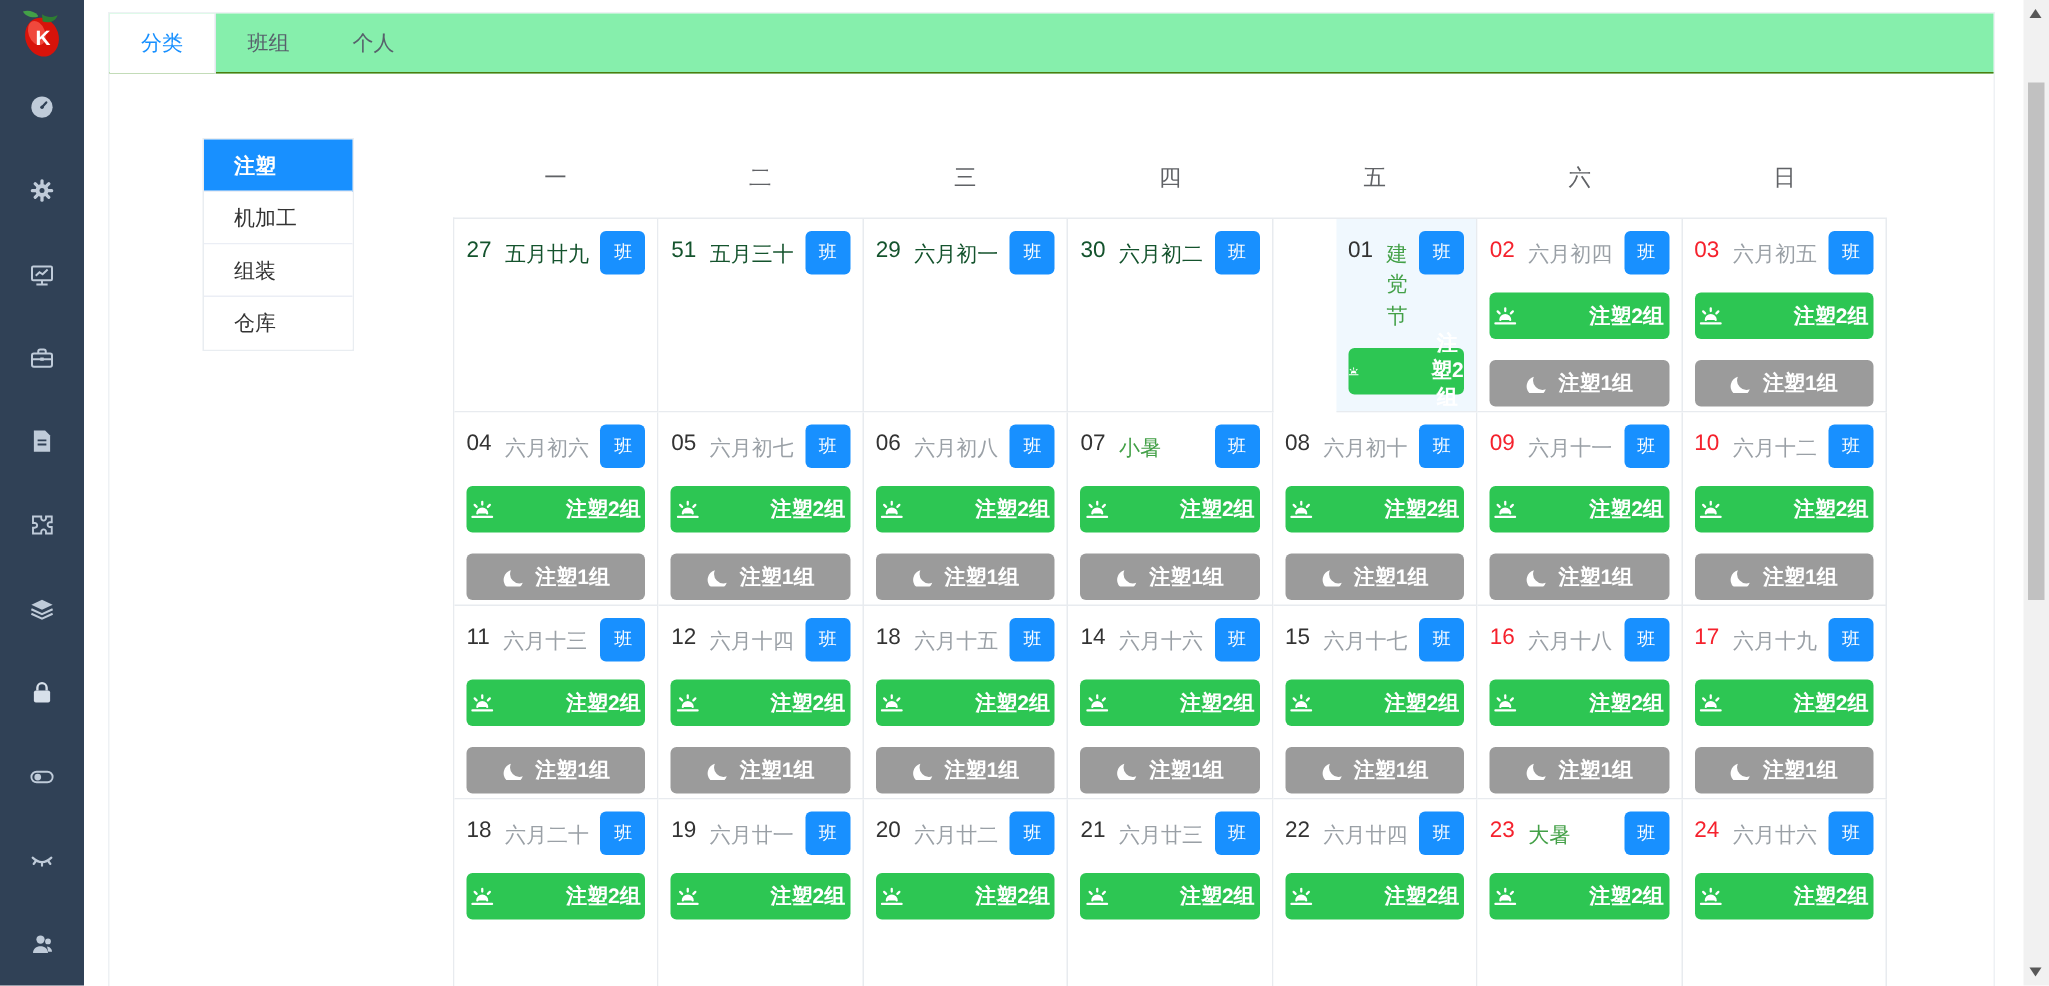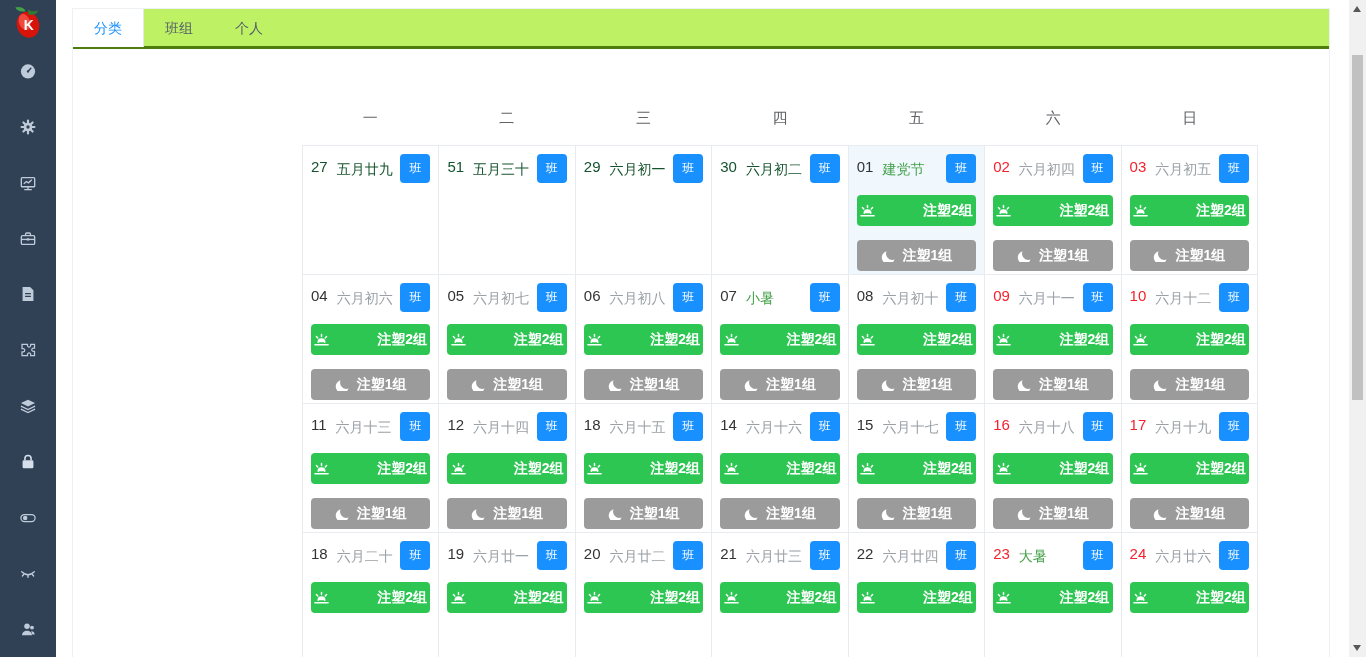--- a/index.html
+++ b/index.html
@@ -11,21 +11,21 @@
              background:#304156; display:flex; flex-direction:column; align-items:center; z-index:5; }
   .logo-wrap { width:56px; height:52px; display:flex; align-items:center; justify-content:center; }
   .side-item { width:56px; height:55.8px; display:flex; align-items:center; justify-content:center;
                color:#bfcbd9; cursor:pointer; }
   .side-item svg { width:20px; height:20px; }
   .side-item.bright { color:#d7e0ea; }
 
   
   .card { position:absolute; left:72px; top:8px; width:1258px; height:712px;
           background:#fff; border:1px solid #eef1f4; }
-  .tabbar { height:40px; background:#bef264; border-bottom:3px solid #4d7c0f; display:flex;text-align:right; }
+  .tabbar { height:40px; background:#86efac; border-bottom:1px solid #4d7c0f; display:flex;text-align:right; }
   .tab { padding:0 21px; line-height:39px; font-size:14px; color:#57606b; cursor:pointer; }
   .tab.active { background:#fff; color:#1890ff; border-right:1px solid #e4e7ed; margin-bottom:-1px; }
   .card-body { position:relative; height:672px; }
 
   
   .menu { position:absolute; left:62px; top:43px; width:101px; background:#fff;
           border:1px solid #e9edf1; }
   .menu-item { height:35px; line-height:35px; padding-left:20px; font-size:14px; color:#333;
                border-bottom:1px solid #ebeef5; cursor:pointer; background:#fff; }
   .menu-item:last-child { border-bottom:none; }
@@ -45,21 +45,21 @@
   .nav-btn:last-child  { border-radius:0 4px 4px 0; }
 
   .weekday-row { height:54px; display:grid; grid-template-columns:repeat(7,1fr);
                  margin:0 16px; align-items:center; }
   .weekday { text-align:center; font-size:15px; color:#606266; }
 
   .cal-grid { display:grid; grid-template-columns:repeat(7,1fr); margin:0 16px;
               border-top:1px solid #e8ebef; border-left:1px solid #e8ebef; }
   .cell { height:129px; border-right:1px solid #e8ebef; border-bottom:1px solid #e8ebef;
           padding:8px; background:#fff; cursor:pointer; overflow:hidden; }
-  .cell.today { background:#f0f8fe; }
+  .cell.today { background:#f0f8fe;margin-left:42px; }
   .cell-head { display:flex; align-items:flex-start; }
   .day-num { font-size:15px; color:#333; margin-top:4px; }
   .cell.weekend .day-num { color:#f5222d; }
   .day-label { font-size:14px; color:#9aa0a6; margin-left:9px; margin-top:5px;
                line-height:1.45; flex:1 1 auto; min-width:0; }
   .cell.festival .day-label { color:#43a047; }
   .cell.other .day-num, .cell.other .day-label { color:#14532d; }
   .badge { flex:0 0 auto; margin-left:6px; background:#1890ff; color:#fff; font-size:12px;
            padding:6px 9px; border-radius:4px; border:none; cursor:pointer;
            font-family:"Liberation Sans", sans-serif; }
@@ -181,20 +181,26 @@
 </aside>
 
 <main class="card">
   <div class="tabbar" id="tabbar">
       <div class="tab active">分类</div>
       <div class="tab">班组</div>
       <div class="tab">个人</div>
     </div>
   <div class="card-body">
 
+    <div class="menu" id="category-menu">
+        <div class="menu-item active">注塑</div>
+        <div class="menu-item">机加工</div>
+        <div class="menu-item">组装</div>
+        <div class="menu-item">仓库</div>
+      </div>
 
     <section class="cal">
       <div class="weekday-row" id="weekday-row">
           <div class="weekday">一</div>
           <div class="weekday">二</div>
           <div class="weekday">三</div>
           <div class="weekday">四</div>
           <div class="weekday">五</div>
           <div class="weekday">六</div>
           <div class="weekday">日</div>

